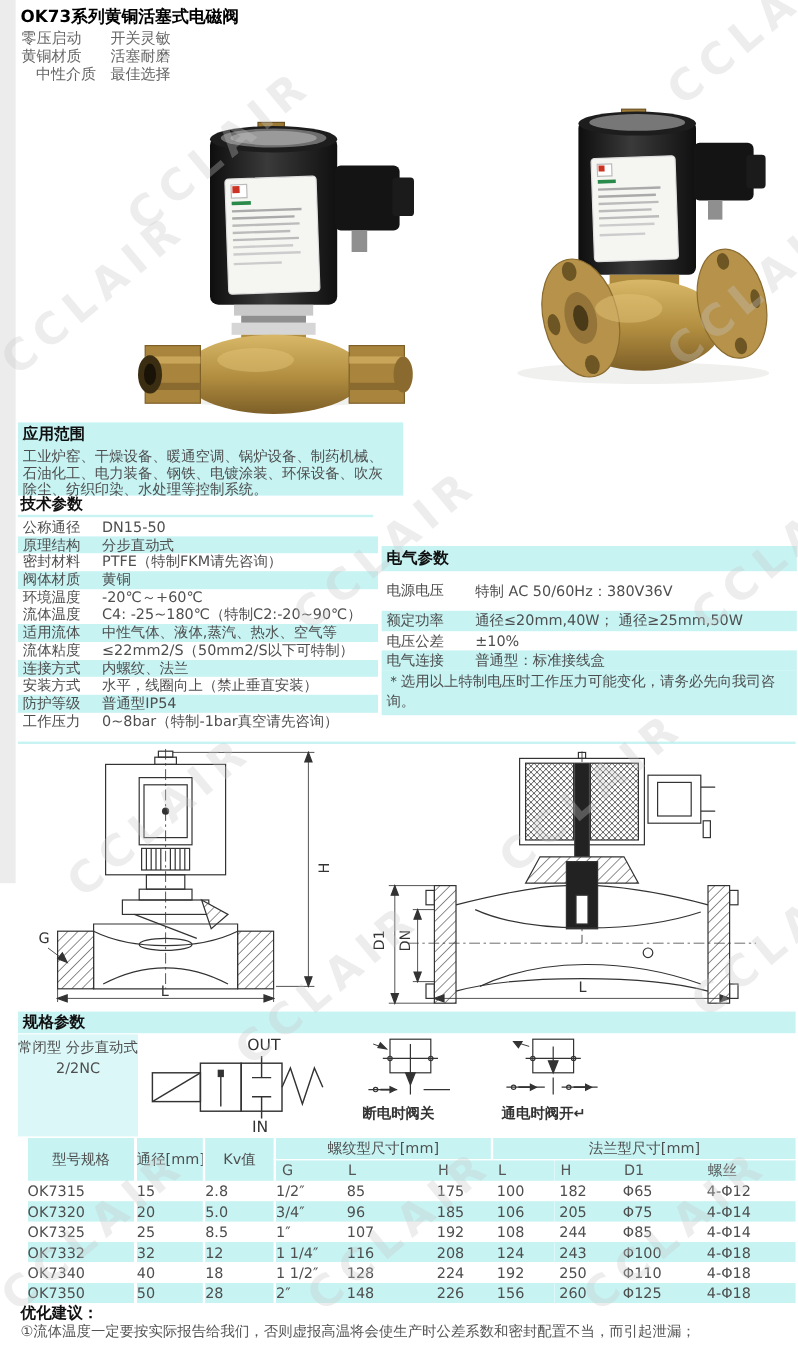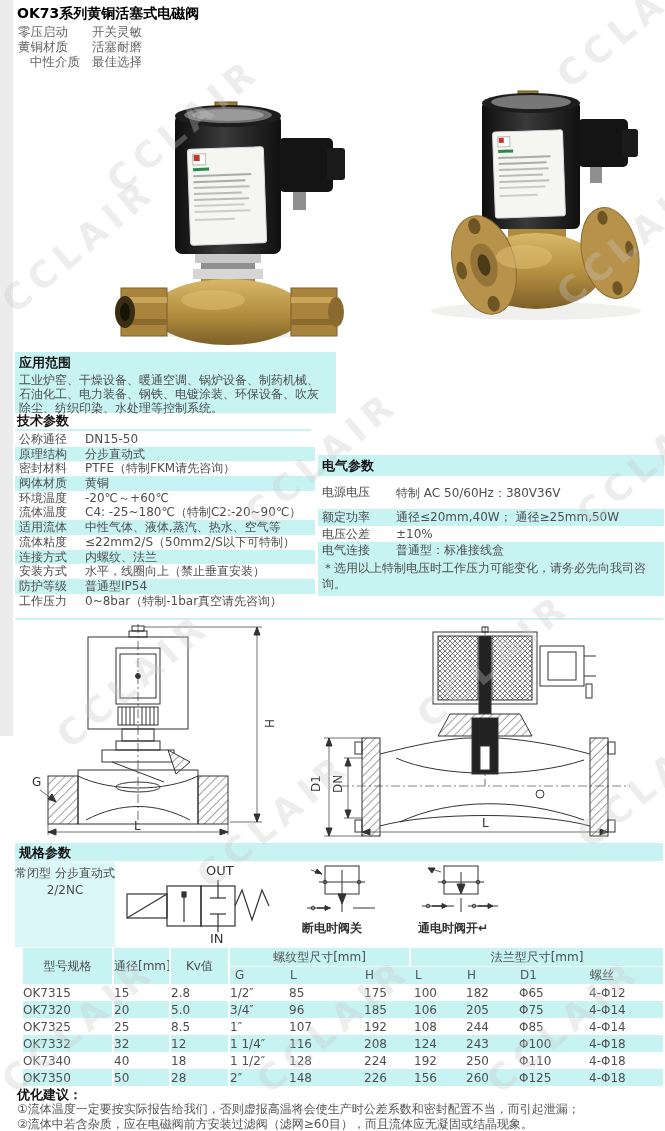--- a/index.html
+++ b/index.html
@@ -581,21 +581,20 @@
           <td class="lft">156</td>
           <td class="lft">260</td>
           <td class="lft">Φ125</td>
           <td class="lft">4-Φ18</td>
       </tr>
     </tbody>
   </table>
 
   <div class="abs heading sugg-head">优化建议：</div>
   <div class="abs sugg-line" style="top:1102px;">①流体温度一定要按实际报告给我们，否则虚报高温将会使生产时公差系数和密封配置不当，而引起泄漏；</div>
-  <div class="abs sugg-line" style="top:1117px;">②流体中若含杂质，应在电磁阀前方安装过滤阀（滤网≥60目），而且流体应无凝固或结晶现象。</div>
 
   <div class="wm-layer">
     <span class="wm" style="left:540px;top:0px;">CCLAIR</span>
     <span class="wm" style="left:90px;top:105px;">CCLAIR</span>
     <span class="wm" style="left:-15px;top:225px;">CCLAIR</span>
     <span class="wm" style="left:540px;top:218px;">CCLAIR</span>
     <span class="wm" style="left:228px;top:438px;">CCLAIR</span>
     <span class="wm" style="left:560px;top:438px;">CCLAIR</span>
     <span class="wm" style="left:40px;top:660px;">CCLAIR</span>
     <span class="wm" style="left:400px;top:640px;">CCLAIR</span>

